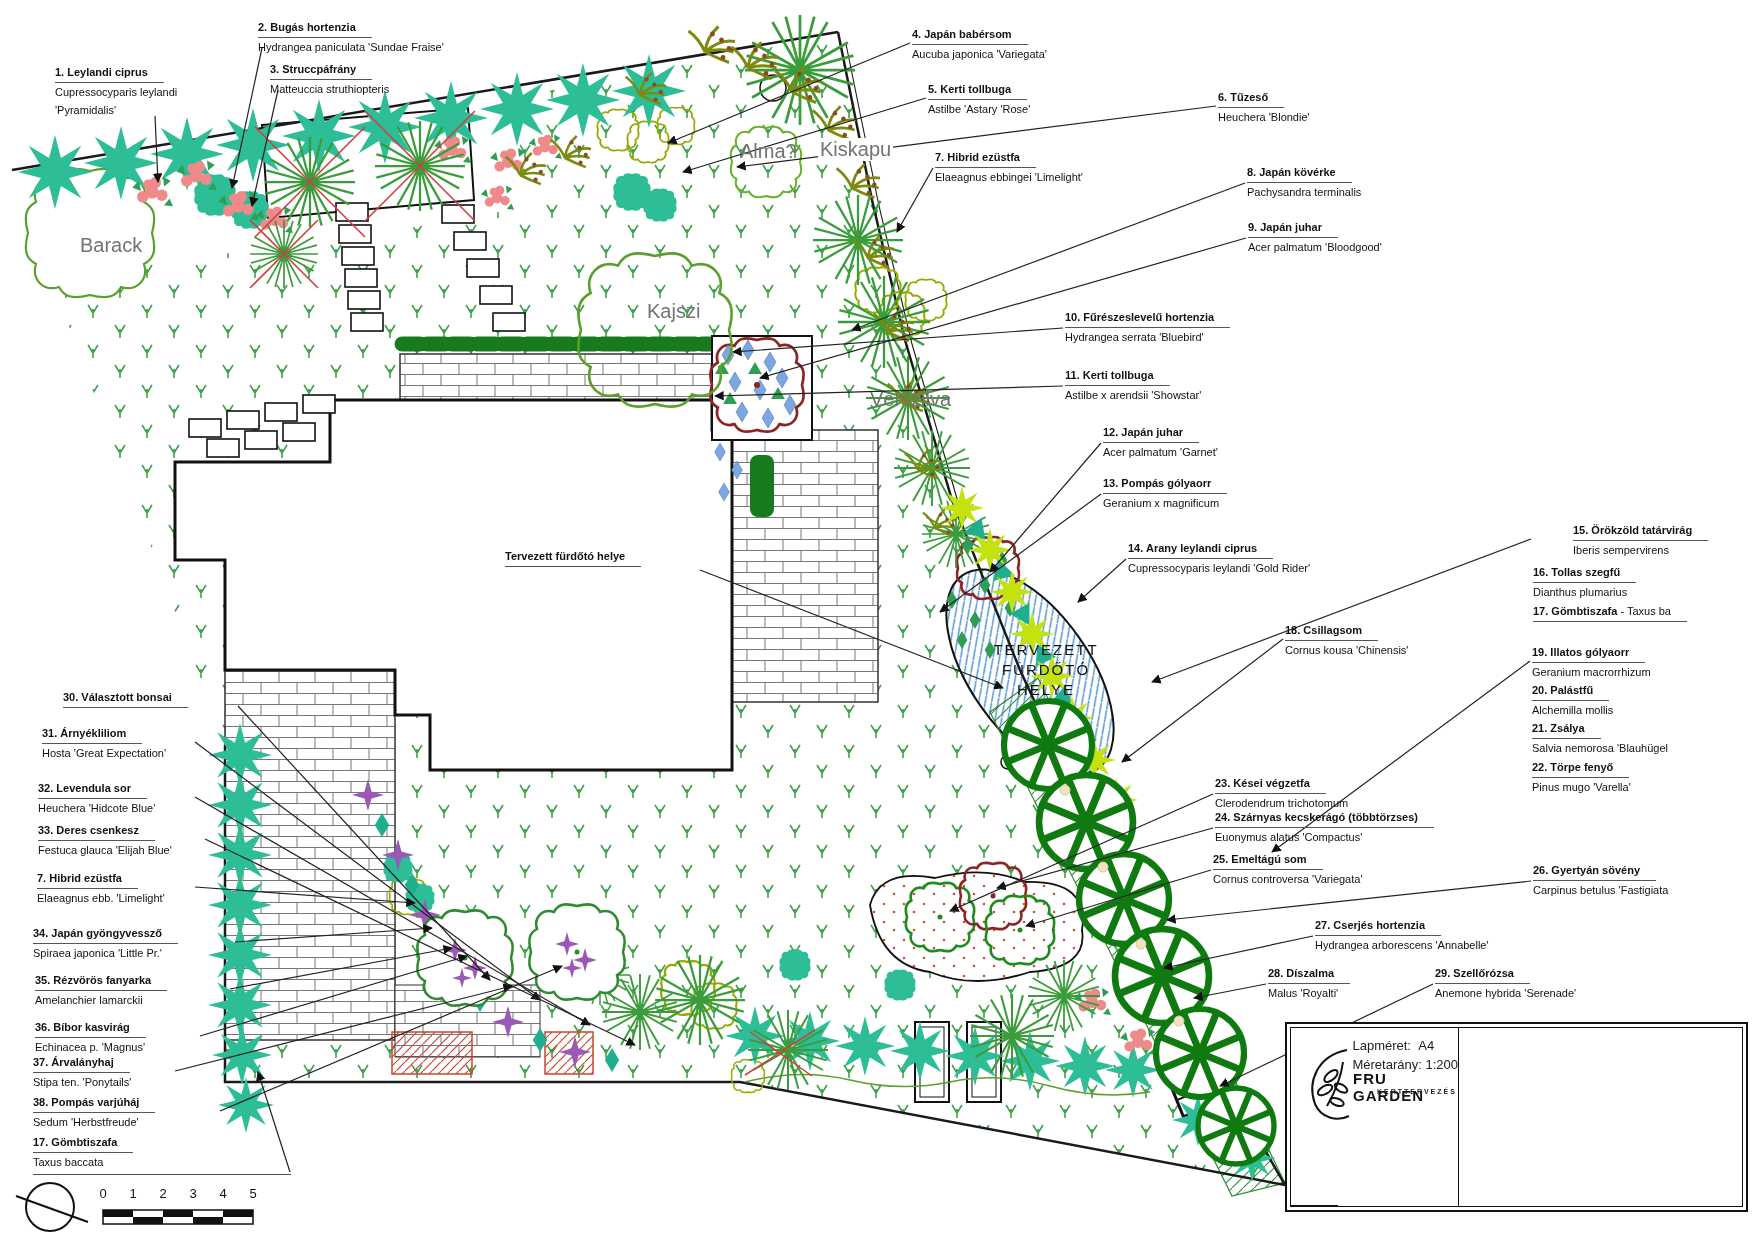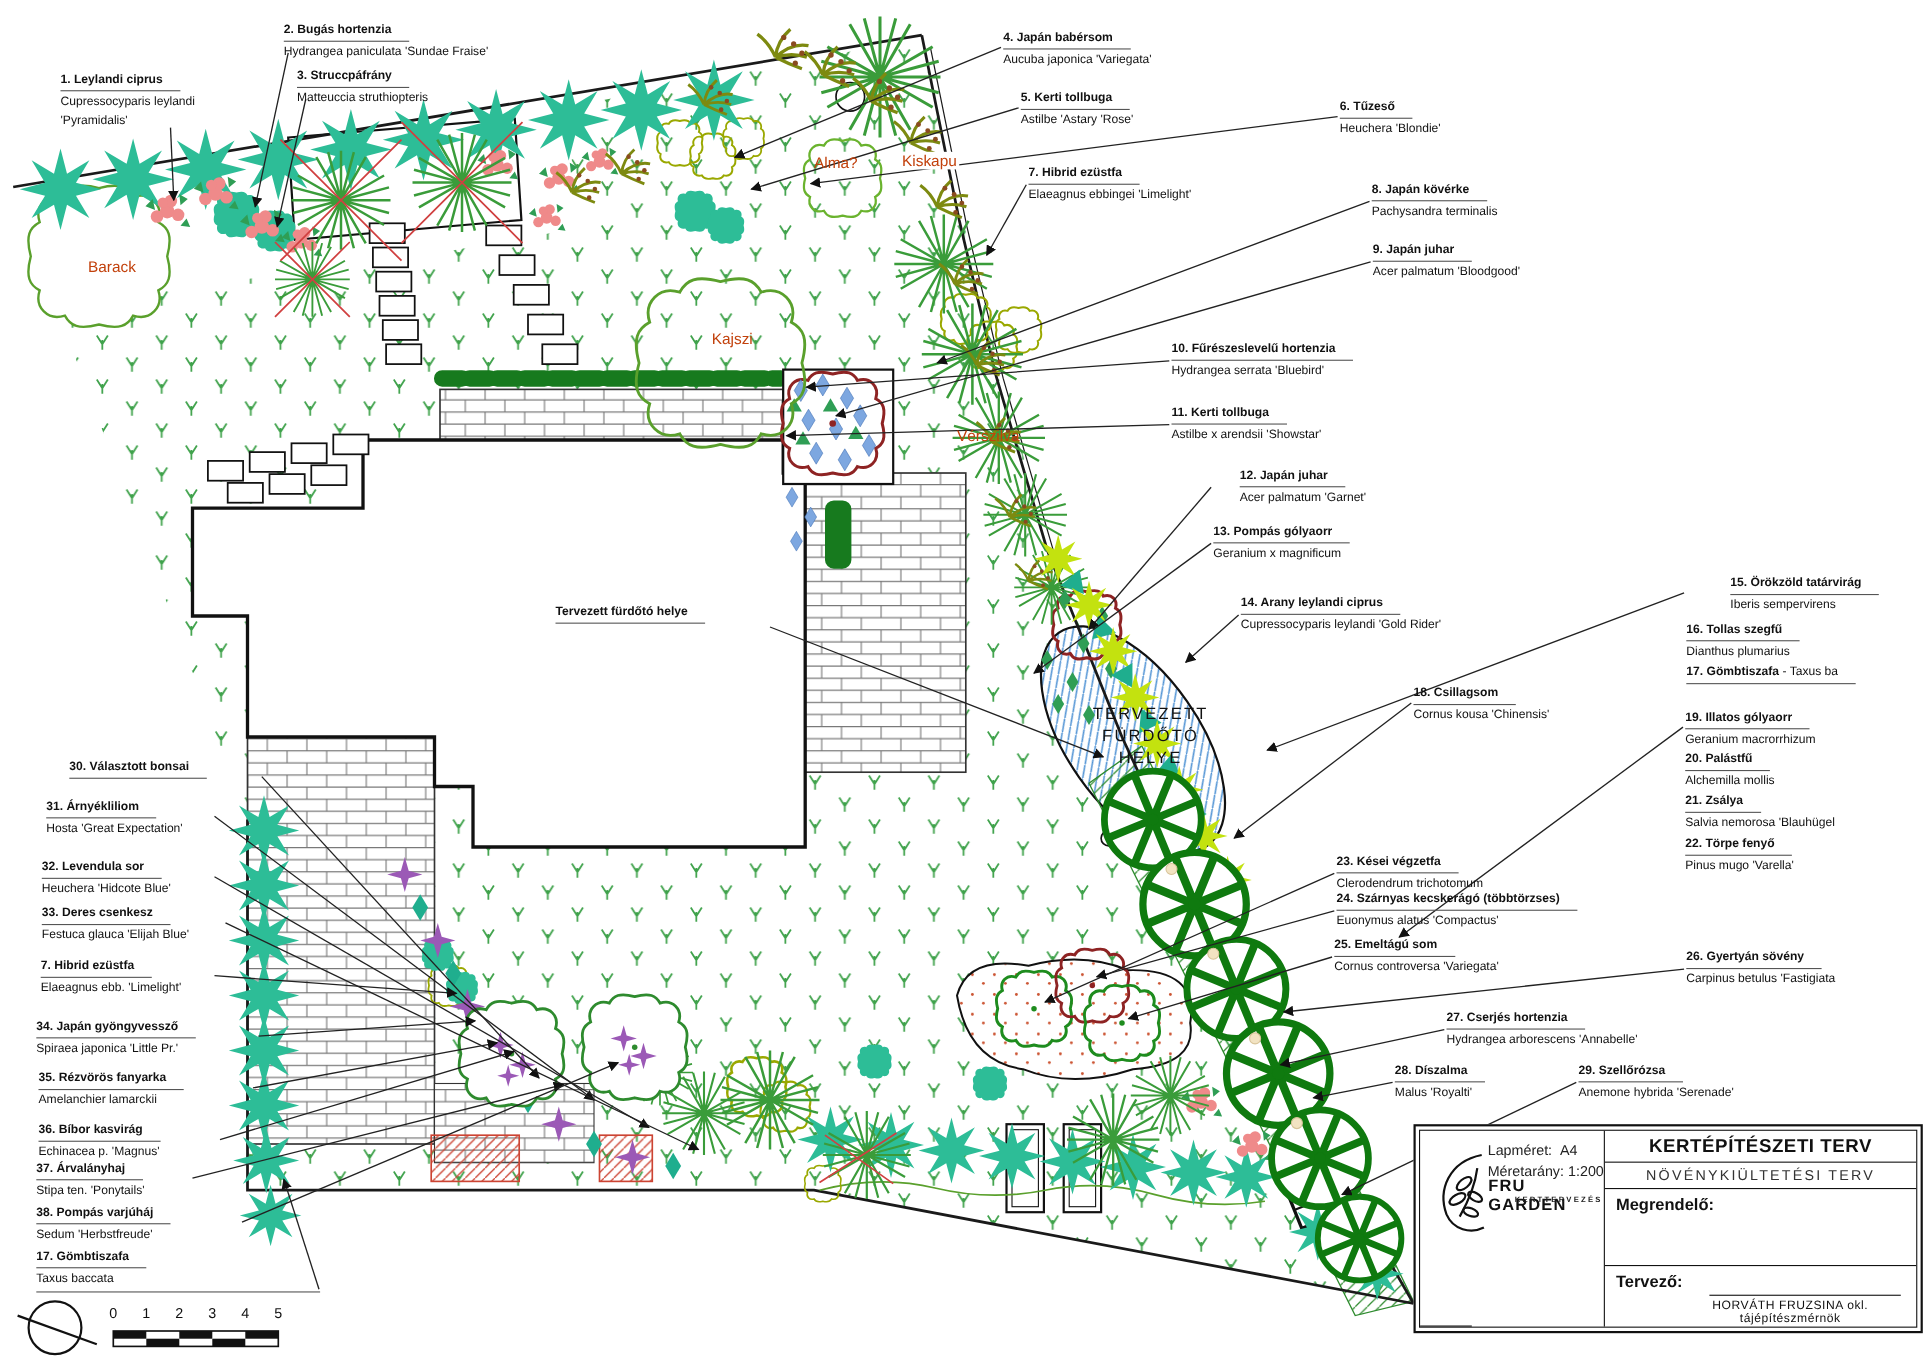--- a/index.html
+++ b/index.html
@@ -7,21 +7,21 @@
        font-family:"Liberation Sans",sans-serif;color:#111;}
   #stage{position:absolute;left:0;top:0;width:1755px;height:1240px;}
   svg.layer{position:absolute;left:0;top:0;}
   
   .lbl{position:absolute;font-size:11px;line-height:18px;white-space:nowrap;color:#111;z-index:30;}
   .lbl .t{font-weight:bold;display:inline-block;border-bottom:1.6px solid #555;padding:0 16px 1px 0;}
   .lbl .tail{font-weight:normal;}
   .lbl .ll{display:block;}
   .lbl.fullu{border-bottom:1.6px solid #555;width:258px;padding-bottom:3px;}
   
-  .anno{position:absolute;font-size:14px;color:#c2410c;z-index:25;white-space:nowrap;}
+  .anno{position:absolute;font-size:20px;color:#737373;z-index:25;white-space:nowrap;}
   .anno.chip{background:#fff;padding:0 2px;}
   .pondtext{position:absolute;z-index:25;text-align:center;font-size:15px;letter-spacing:2px;color:#111;}
   .pondtext div{line-height:20px;}
   
   .tb{position:absolute;left:1285px;top:1022px;width:463px;height:190px;border:2px solid #111;
       padding:3px;box-sizing:border-box;background:#fff;z-index:40;}
   .tb-in{border:1.5px solid #111;width:100%;height:100%;box-sizing:border-box;display:flex;}
   .tb-left{width:168px;border-right:1.5px solid #111;display:flex;flex-direction:row;box-sizing:border-box;}
   .tb-logo{flex:1;border-bottom:1.5px solid #111;position:relative;}
   .tb-size{height:56px;font-size:13px;color:#222;padding:8px 0 0 14px;line-height:19px;}
@@ -495,21 +495,21 @@
   <span class="ll">Pachysandra terminalis</span></div>
       <div class="lbl" style="left: 1248px; top: 218px;">
     <span class="t"><span class="tt">9. Japán juhar</span><span class="tail"></span></span>
   <span class="ll">Acer palmatum 'Bloodgood'</span></div>
       <div class="lbl" style="left: 1065px; top: 308px;">
     <span class="t"><span class="tt">10. Fűrészeslevelű hortenzia</span><span class="tail"></span></span>
   <span class="ll">Hydrangea serrata 'Bluebird'</span></div>
       <div class="lbl" style="left: 1065px; top: 366px;">
     <span class="t"><span class="tt">11. Kerti tollbuga</span><span class="tail"></span></span>
   <span class="ll">Astilbe x arendsii 'Showstar'</span></div>
-      <div class="lbl" style="left: 1103px; top: 423px; margin-left: 24px;">
+      <div class="lbl" style="left: 1103px; top: 423px;">
     <span class="t"><span class="tt">12. Japán juhar</span><span class="tail"></span></span>
   <span class="ll">Acer palmatum 'Garnet'</span></div>
       <div class="lbl" style="left: 1103px; top: 474px;">
     <span class="t"><span class="tt">13. Pompás gólyaorr</span><span class="tail"></span></span>
   <span class="ll">Geranium x magnificum</span></div>
       <div class="lbl" style="left: 1128px; top: 539px;">
     <span class="t"><span class="tt">14. Arany leylandi ciprus</span><span class="tail"></span></span>
   <span class="ll">Cupressocyparis leylandi 'Gold Rider'</span></div>
       <div class="lbl" style="left: 1533px; top: 521px; margin-left: 40px;">
     <span class="t"><span class="tt">15. Örökzöld tatárvirág</span><span class="tail"></span></span>
@@ -620,30 +620,20 @@
           <ellipse cx="40" cy="60" rx="7" ry="3.5" transform="rotate(20 40 60)" fill="none" stroke="#111" stroke-width="2"></ellipse>
         </svg>
         <span class="logo-txt">FRU GARDEN</span>
         <span class="logo-sub">KERTTERVEZÉS</span>
       </div>
       <div class="tb-size">
         <div><span>Lapméret:</span>&nbsp;&nbsp;<span>A4</span></div>
         <div><span>Méretarány:</span> <span>1:200</span></div>
       </div>
     </div>
-    <div class="tb-right">
-      <div class="tb-title">KERTÉPÍTÉSZETI TERV</div>
-      <div class="tb-sub">NÖVÉNYKIÜLTETÉSI TERV</div>
-      <div class="tb-client">Megrendelő:</div>
-      <div class="tb-designer">
-        <span class="dl">Tervező:</span>
-        <span class="line"></span>
-        <span class="nm">HORVÁTH FRUZSINA okl. tájépítészmérnök</span>
-      </div>
-    </div>
   </div>
 </div>
 
 <div class="ticks" id="ticks">
       <span style="left: 103px; top: 1186px;">0</span>
       <span style="left: 133px; top: 1186px;">1</span>
       <span style="left: 163px; top: 1186px;">2</span>
       <span style="left: 193px; top: 1186px;">3</span>
       <span style="left: 223px; top: 1186px;">4</span>
       <span style="left: 253px; top: 1186px;">5</span>

